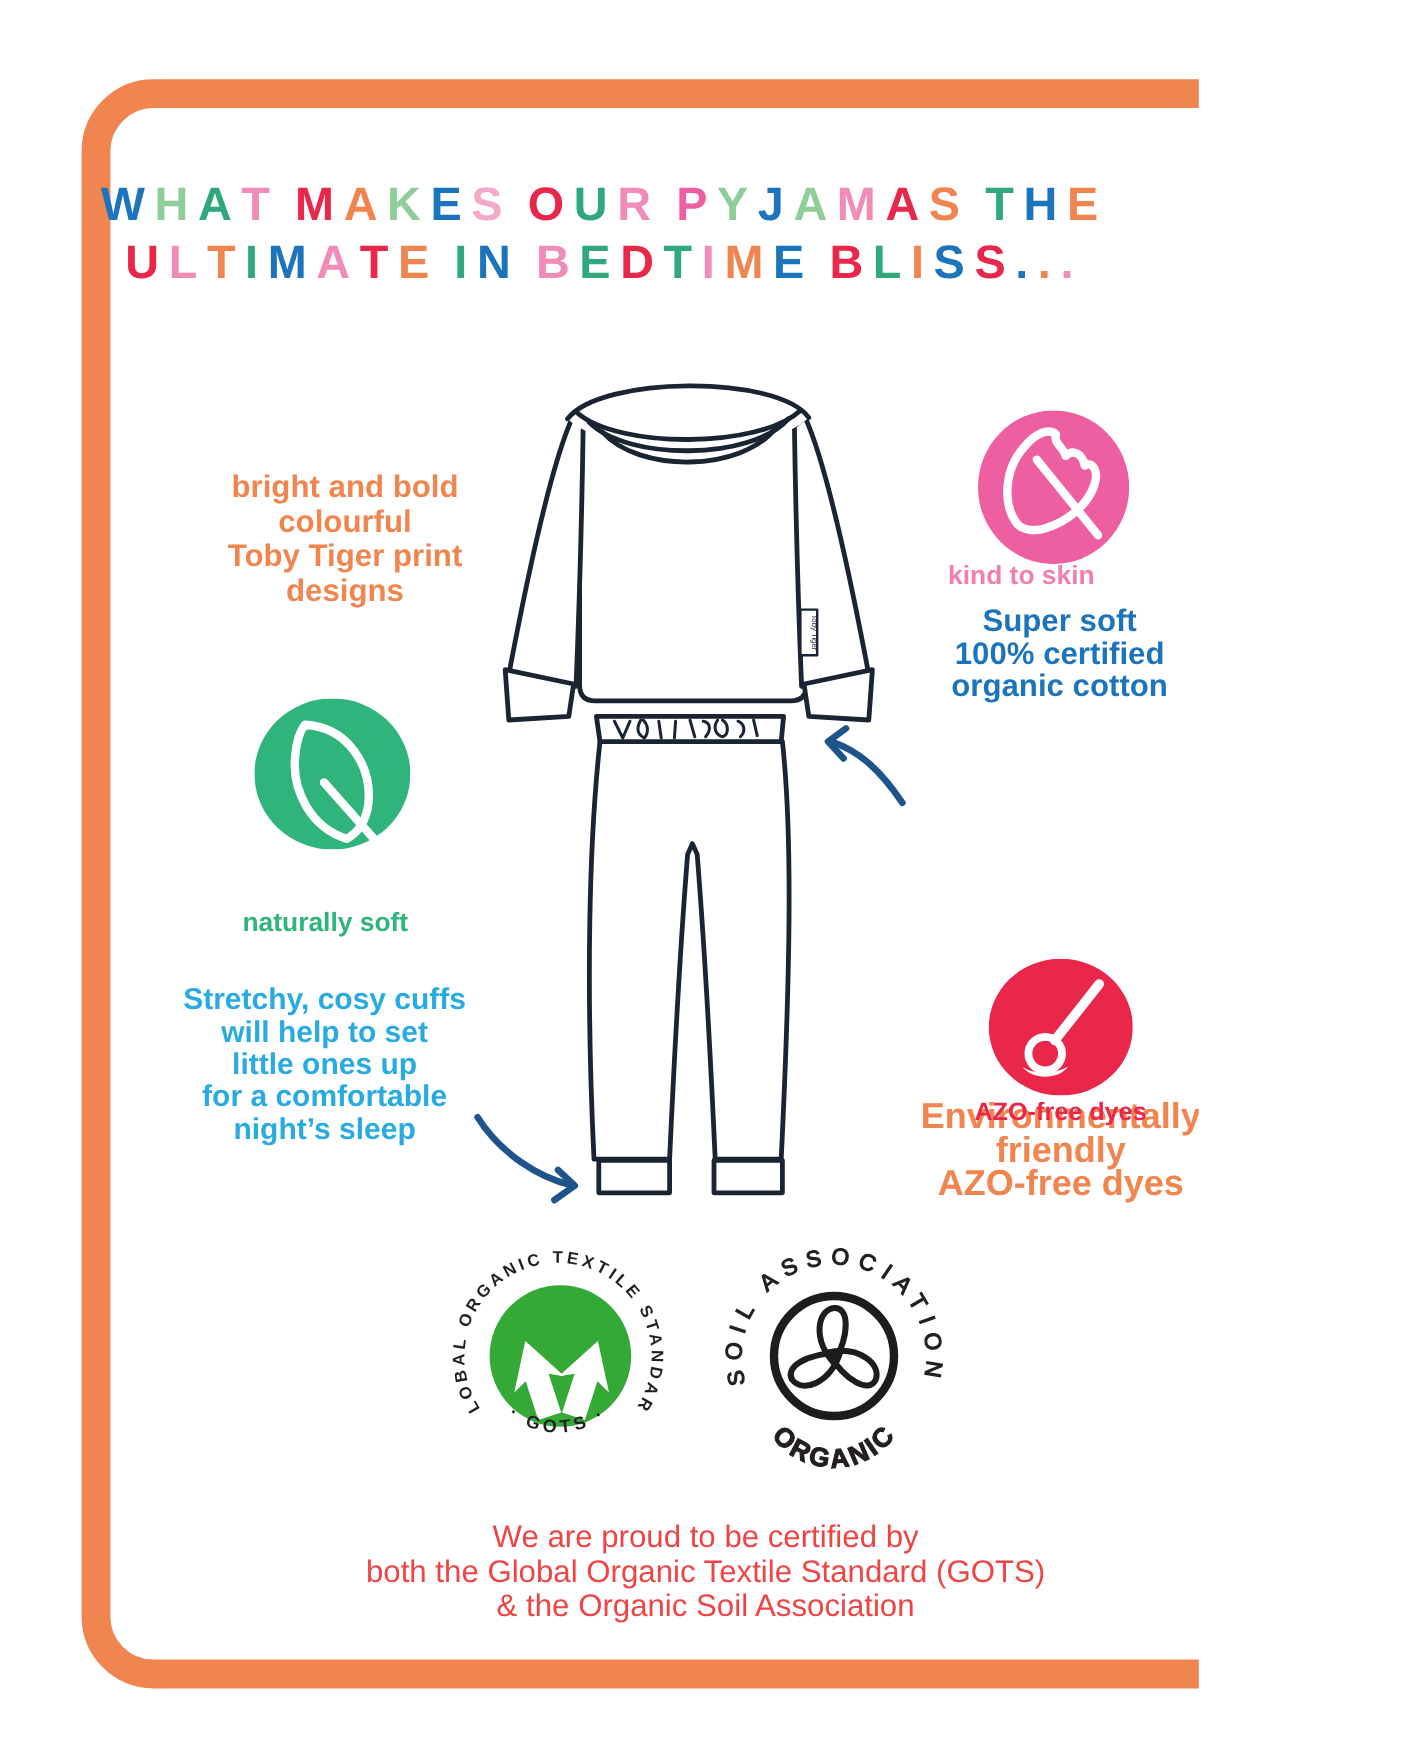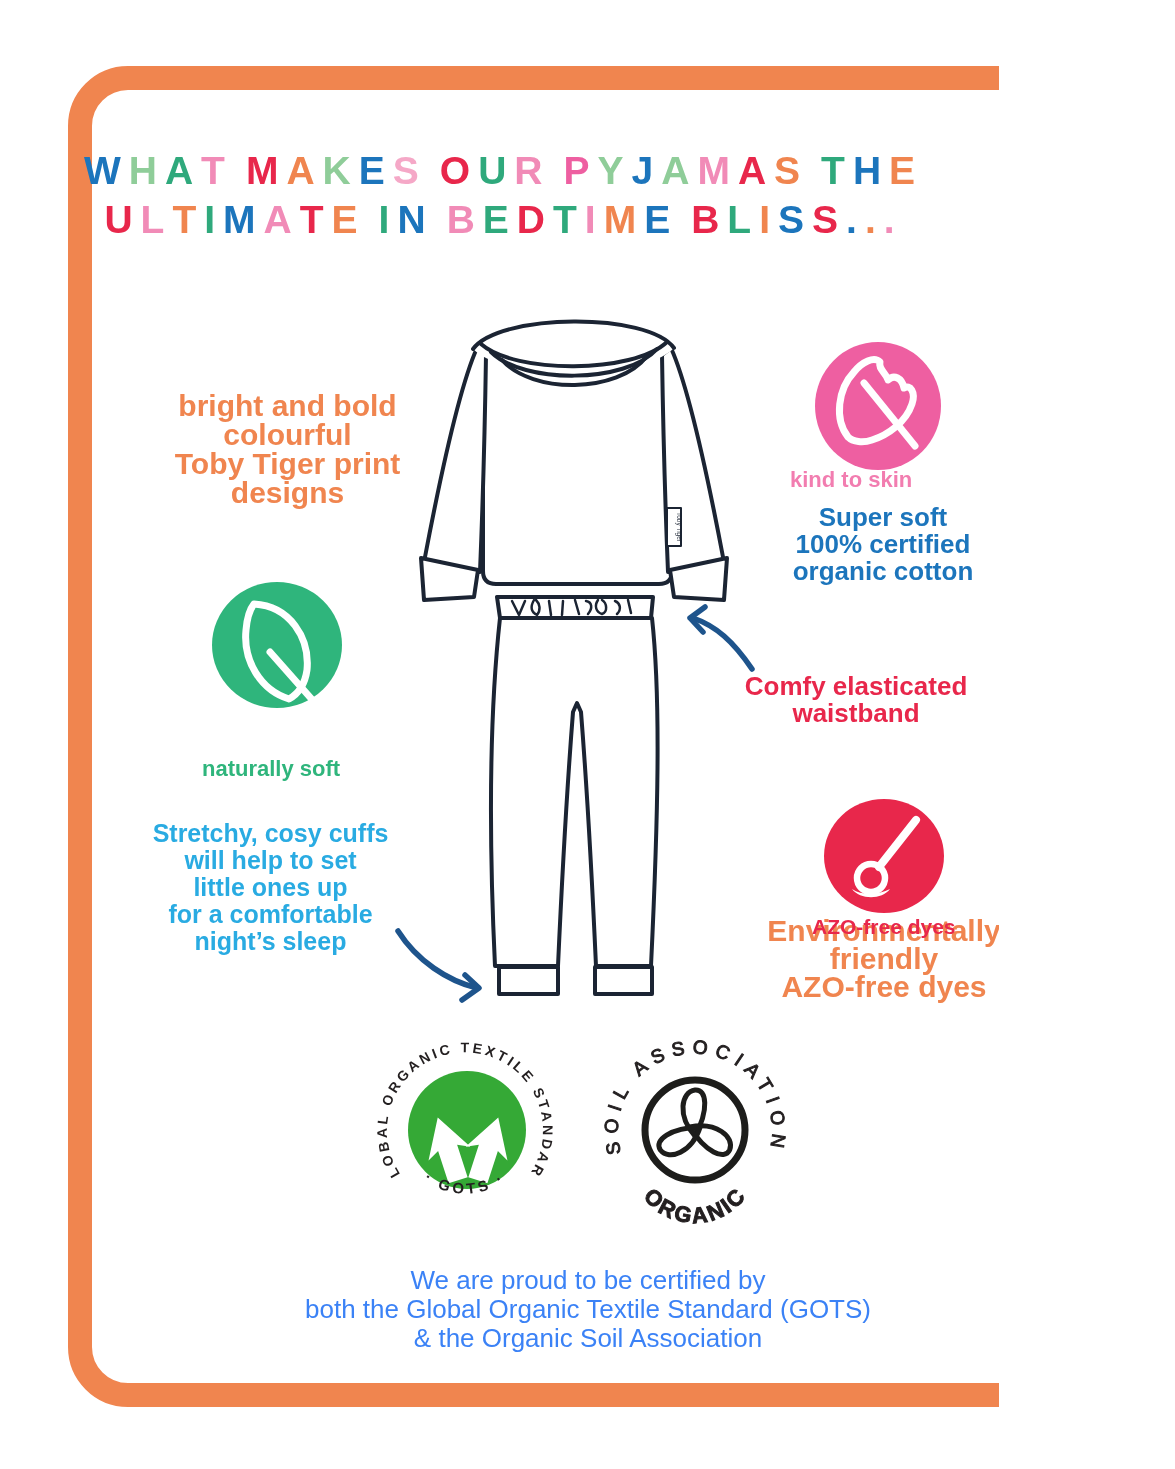--- a/index.html
+++ b/index.html
@@ -6,21 +6,21 @@
   .canvas{position:relative;width:999px;height:1469px;background:#fff;overflow:hidden;
           font-family:"Liberation Sans",sans-serif;}
   .frame{position:absolute;left:68px;top:66px;width:1039px;height:1341px;
          border:24px solid #F0854F;border-radius:60px;box-sizing:border-box;}
   .title{position:absolute;left:0;top:146px;width:100%;text-align:center;}
   .title-line{height:49px;line-height:49px;white-space:nowrap;}
   .tl{display:inline-block;font-weight:bold;font-size:39px;margin:0 4px;}
   .tsp{display:inline-block;width:13px;}
   .art{position:absolute;left:0;top:0;pointer-events:none;}
   .blurb{position:absolute;white-space:pre-line;text-align:center;font-weight:bold;}
-  #blurb-prints  {left:130px;top:391px;width:315px;font-size:30px;line-height:29px;}
+  #blurb-prints  {left:130px;top:391px;width:315px;font-size:26px;line-height:29px;}
   #blurb-cotton  {left:733px;top:504px;width:300px;font-size:26px;line-height:27px;}
   #blurb-waist   {left:706px;top:673px;width:300px;font-size:26px;line-height:27px;}
   #blurb-cuffs   {left:118px;top:820px;width:305px;font-size:25px;line-height:27px;}
   #blurb-dyes    {left:734px;top:917px;width:300px;font-size:30px;line-height:28px;text-align:center;}
   .badge{position:absolute;}
   .badge-label{position:absolute;font-weight:bold;white-space:nowrap;}
   #label-kind{left:790px;top:467px;width:176px;font-size:22px;}
   #label-nat {left:202px;top:708px;width:152px;font-size:22px;}
   #label-azo {left:812px;top:915px;width:150px;font-size:21px;}
   .cert{position:absolute;left:88px;top:1236px;width:1000px;text-align:center;
@@ -108,22 +108,20 @@
     </g>
   </svg>
 
   <div class="blurb" id="blurb-prints" style="color: rgb(240, 133, 79);">bright and bold
 colourful
 Toby Tiger print
 designs</div>
   <div class="blurb" id="blurb-cotton" style="color: rgb(28, 117, 188);">Super soft
 100% certified
 organic cotton</div>
-  <div class="blurb" id="blurb-waist" style="color: rgb(232, 39, 75);">Comfy elasticated
-waistband</div>
   <div class="blurb" id="blurb-cuffs" style="color: rgb(41, 171, 226);">Stretchy, cosy cuffs
 will help to set
 little ones up
 for a comfortable
 night’s sleep</div>
   <div class="blurb" id="blurb-dyes" style="color: rgb(240, 133, 79);">Environmentally
 friendly
 AZO-free dyes</div>
 
   <div class="badge" style="left:815px;top:342px;">
@@ -153,17 +151,17 @@
       <ellipse cx="60" cy="57" rx="60" ry="57" fill="#E8274B"></ellipse>
       <g stroke="#ffffff" stroke-linecap="round" stroke-linejoin="round">
         <path d="M 92 21 L 55 68" fill="none" stroke-width="8"></path>
         <circle cx="47" cy="79" r="14" fill="none" stroke-width="6.5"></circle>
         <path d="M 28 90 C 36 101 58 101 66 90 C 55 96 38 97 28 90 Z" fill="#ffffff" stroke="none"></path>
       </g>
     </svg>
   </div>
   <div class="badge-label" id="label-azo" style="color: rgb(232, 39, 75);">AZO-free dyes</div>
 
-  <div class="footer" style="color: #3b82f6;">We are proud to be certified by
+  <div class="footer" style="color: #ef4444;">We are proud to be certified by
 both the Global Organic Textile Standard (GOTS)
 &amp; the Organic Soil Association</div>
 
 </div>
 
 </body></html>

